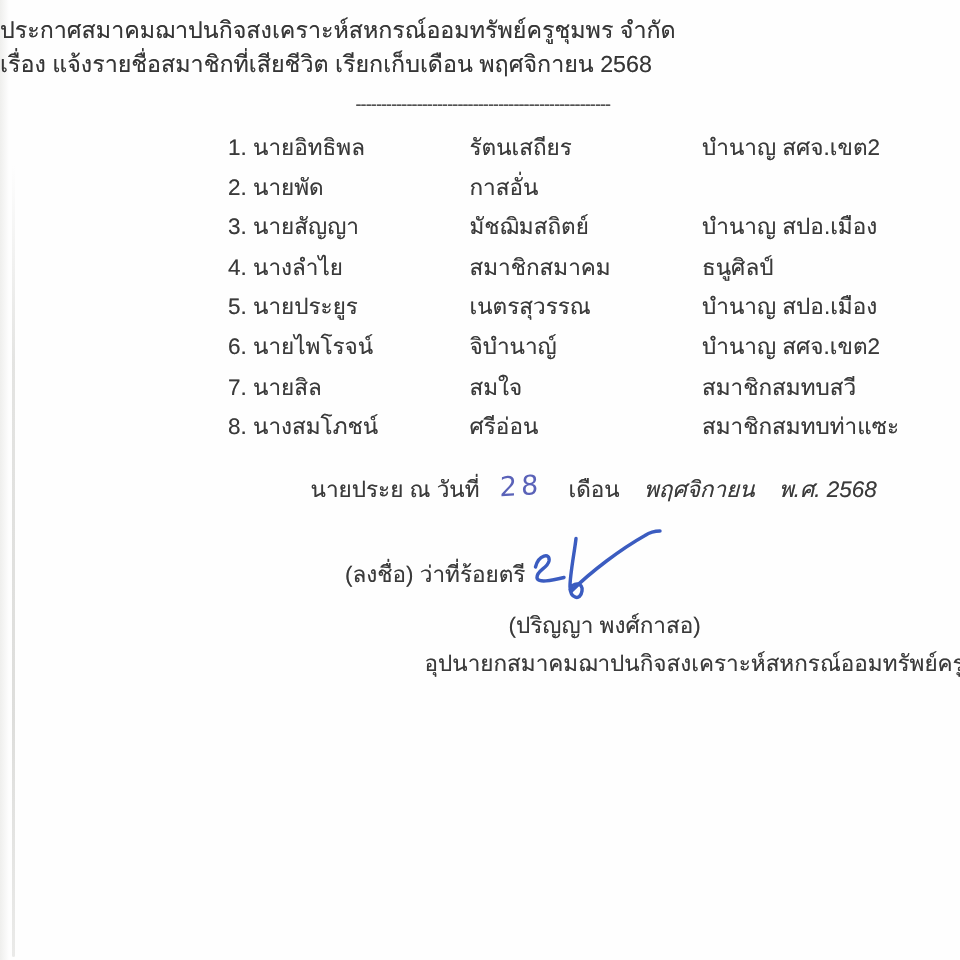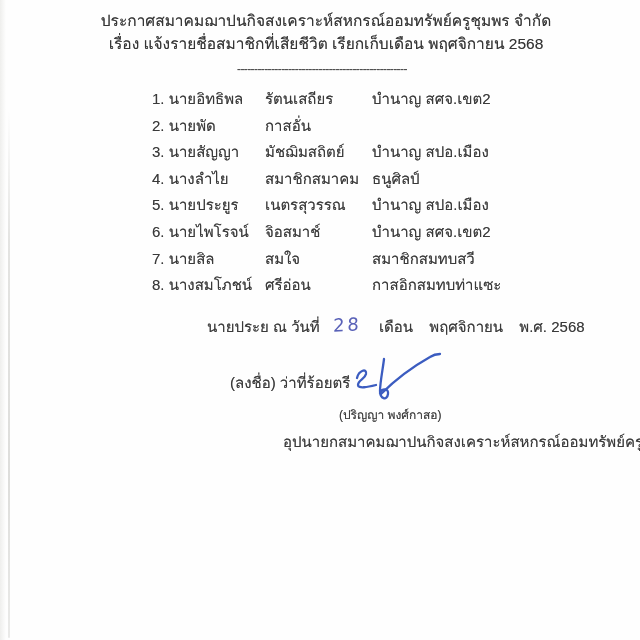--- a/index.html
+++ b/index.html
@@ -31,22 +31,21 @@
     border-radius: 1px;
     background: linear-gradient(to bottom,
       rgba(195,195,190,0.0),
       rgba(188,188,183,0.40) 25%,
       rgba(182,182,177,0.45) 70%,
       rgba(188,188,183,0.30));
   }
   .title-wrap {
     position: absolute;
     top: 9px; left: 0; right: 0;
-    padding-left: 12px;
-    text-align: center;
+    padding-left: 0;
   }
   .title-line {
     font-size: 15.5px;
     line-height: 23px;
     color: #363636;
     white-space: nowrap;
   }
   .separator {
     position: absolute;
     top: 62px; left: 237px;
@@ -62,31 +61,32 @@
     top: 86px; left: 152px;
     width: 380px;
   }
   .member-row {
     display: grid;
     grid-template-columns: 113px 107px 1fr;
     height: 26.6px;
     line-height: 26.6px;
     font-size: 15px;
     white-space: nowrap;
+    gap: 48px;
   }
   .proclamation-line {
     position: absolute;
     top: 314px; left: 207px;
     font-size: 15px;
     line-height: 24px;
     white-space: nowrap;
   }
   .proclamation-line .gap-a { margin-left: 9px; }
   .proclamation-line .gap-b { margin-left: 13px; text-align: center; }
-  .proclamation-line .gap-c { margin-left: 12px; }
+  .proclamation-line .gap-c { margin-left: 12px; font-style: italic; }
   .day-handwritten {
     display: inline-block;
     font-family: "DejaVu Sans", sans-serif;
     font-size: 18px;
     letter-spacing: 3px;
     transform: rotate(-3deg) skewX(-4deg);
     text-shadow: none;
     position: relative;
     top: -1px;
   }
@@ -96,21 +96,21 @@
     font-size: 15px;
     white-space: nowrap;
   }
   .signature-svg {
     position: absolute;
     top: 349px; left: 352px;
   }
   .signer-name {
     position: absolute;
     top: 405px; left: 339px;
-    font-size: 12px;
+    font-size: 15px;
     white-space: nowrap;
     text-align: right;
   }
   .signer-position {
     position: absolute;
     top: 430px; left: 283px;
     font-size: 15px;
     white-space: nowrap;
   }
 </style>
@@ -155,34 +155,34 @@
       </div>
 
       <div class="member-row">
         <span><span>5.</span>&nbsp;<span>นายประยูร</span></span>
         <span>เนตรสุวรรณ</span>
         <span>บำนาญ สปอ.เมือง</span>
       </div>
 
       <div class="member-row">
         <span><span>6.</span>&nbsp;<span>นายไพโรจน์</span></span>
-        <span>จิอสมาช์</span>
+        <span>จิบำนาญ์</span>
         <span>บำนาญ สศจ.เขต2</span>
       </div>
 
       <div class="member-row">
         <span><span>7.</span>&nbsp;<span>นายสิล</span></span>
         <span>สมใจ</span>
         <span>สมาชิกสมทบสวี</span>
       </div>
 
       <div class="member-row">
         <span><span>8.</span>&nbsp;<span>นางสมโภชน์</span></span>
         <span>ศรีอ่อน</span>
-        <span>กาสอิกสมทบท่าแซะ</span>
+        <span>สมาชิกสมทบท่าแซะ</span>
       </div>
     </div>
 
   <div class="proclamation-line">
     <span>นายประย ณ วันที่</span>
     <span class="day-handwritten gap-a" style="color: rgb(90, 98, 184);">28</span>
     <span class="gap-b">เดือน</span>
     <span class="gap-c">พฤศจิกายน</span>
     <span class="gap-c">พ.ศ. 2568</span>
   </div>

